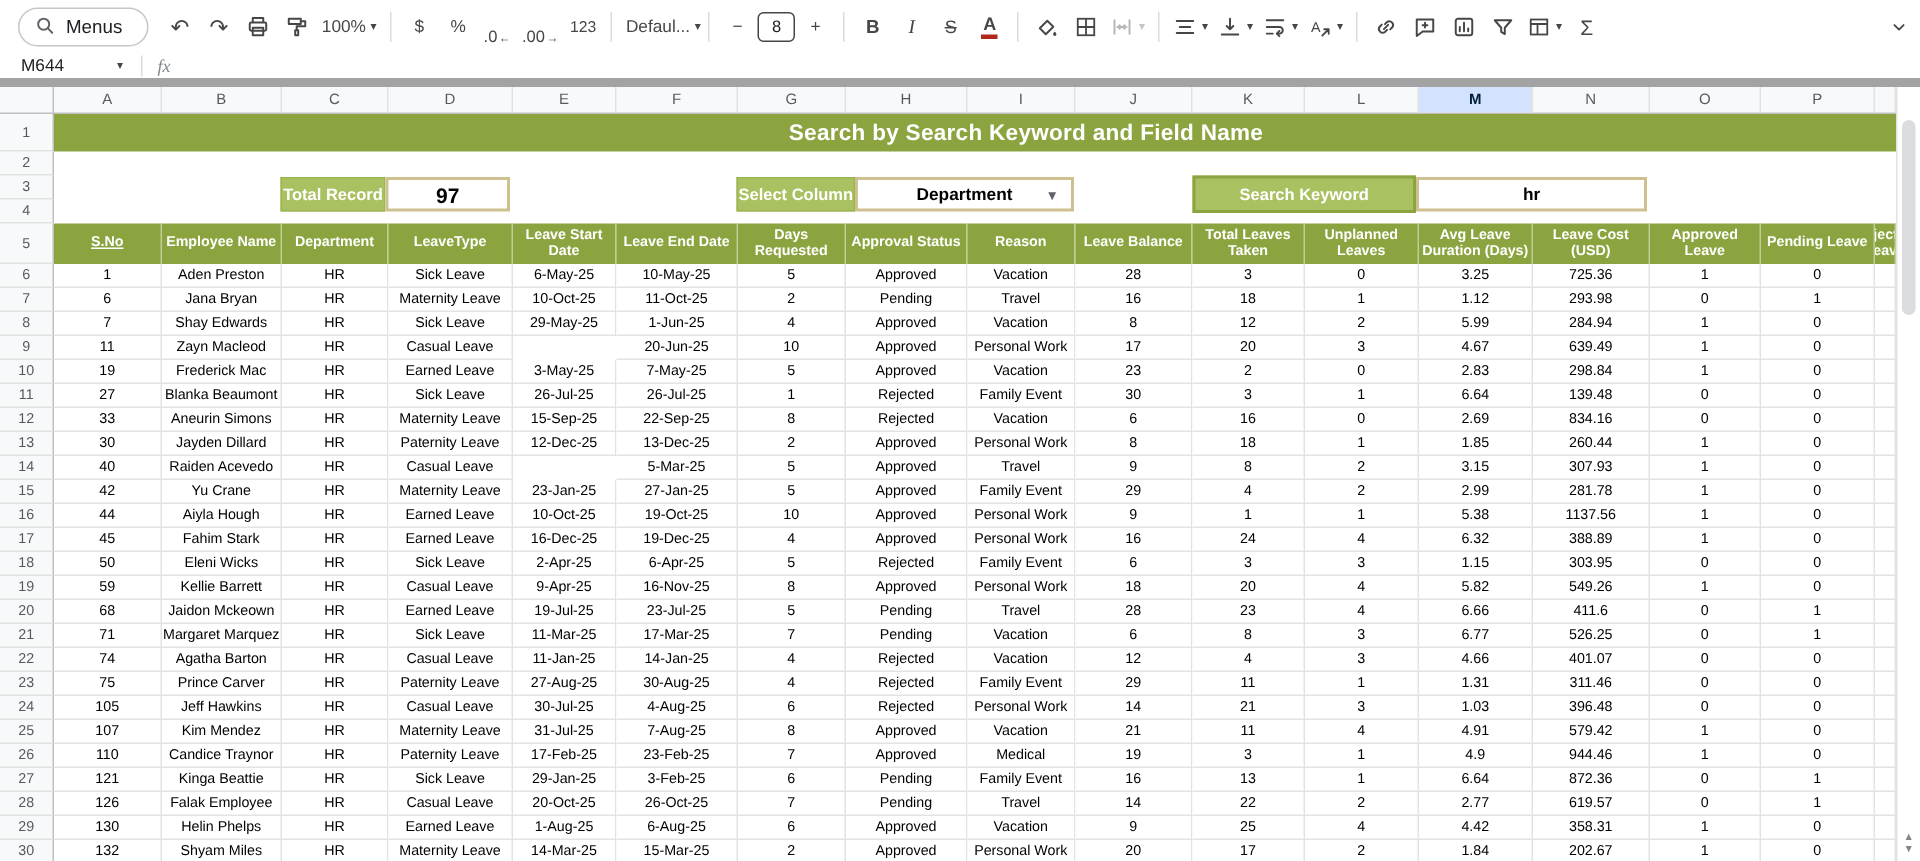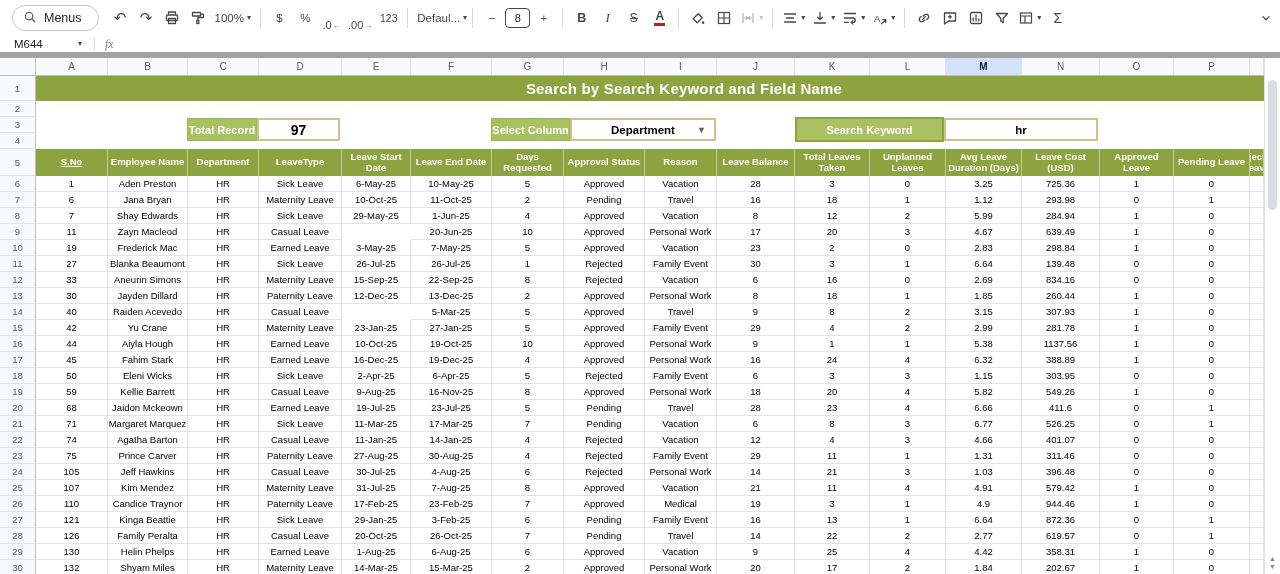--- a/index.html
+++ b/index.html
@@ -607,21 +607,21 @@
             <div class="td" style="width: 78px;">303.95</div>
             <div class="td" style="width: 74px;">0</div>
             <div class="td" style="width: 76px;">0</div>
             <div class="td" style="width: 14px;"></div>
           </div>
           <div class="tr">
             <div class="td" style="width: 72px;">59</div>
             <div class="td" style="width: 80px;">Kellie Barrett</div>
             <div class="td" style="width: 71px;">HR</div>
             <div class="td" style="width: 83px;">Casual Leave</div>
-            <div class="td" style="width: 69px;">9-Aug-25</div>
+            <div class="td" style="width: 69px;">9-Apr-25</div>
             <div class="td" style="width: 81px;">16-Nov-25</div>
             <div class="td" style="width: 72px;">8</div>
             <div class="td" style="width: 81px;">Approved</div>
             <div class="td" style="width: 72px;">Personal Work</div>
             <div class="td" style="width: 78px;">18</div>
             <div class="td" style="width: 75px;">20</div>
             <div class="td" style="width: 76px;">4</div>
             <div class="td" style="width: 76px;">5.82</div>
             <div class="td" style="width: 78px;">549.26</div>
             <div class="td" style="width: 74px;">1</div>
@@ -775,21 +775,21 @@
             <div class="td" style="width: 75px;">13</div>
             <div class="td" style="width: 76px;">1</div>
             <div class="td" style="width: 76px;">6.64</div>
             <div class="td" style="width: 78px;">872.36</div>
             <div class="td" style="width: 74px;">0</div>
             <div class="td" style="width: 76px;">1</div>
             <div class="td" style="width: 14px;"></div>
           </div>
           <div class="tr">
             <div class="td" style="width: 72px;">126</div>
-            <div class="td" style="width: 80px;">Family Peralta</div>
+            <div class="td" style="width: 80px;">Falak Employee</div>
             <div class="td" style="width: 71px;">HR</div>
             <div class="td" style="width: 83px;">Casual Leave</div>
             <div class="td" style="width: 69px;">20-Oct-25</div>
             <div class="td" style="width: 81px;">26-Oct-25</div>
             <div class="td" style="width: 72px;">7</div>
             <div class="td" style="width: 81px;">Pending</div>
             <div class="td" style="width: 72px;">Travel</div>
             <div class="td" style="width: 78px;">14</div>
             <div class="td" style="width: 75px;">22</div>
             <div class="td" style="width: 76px;">2</div>

